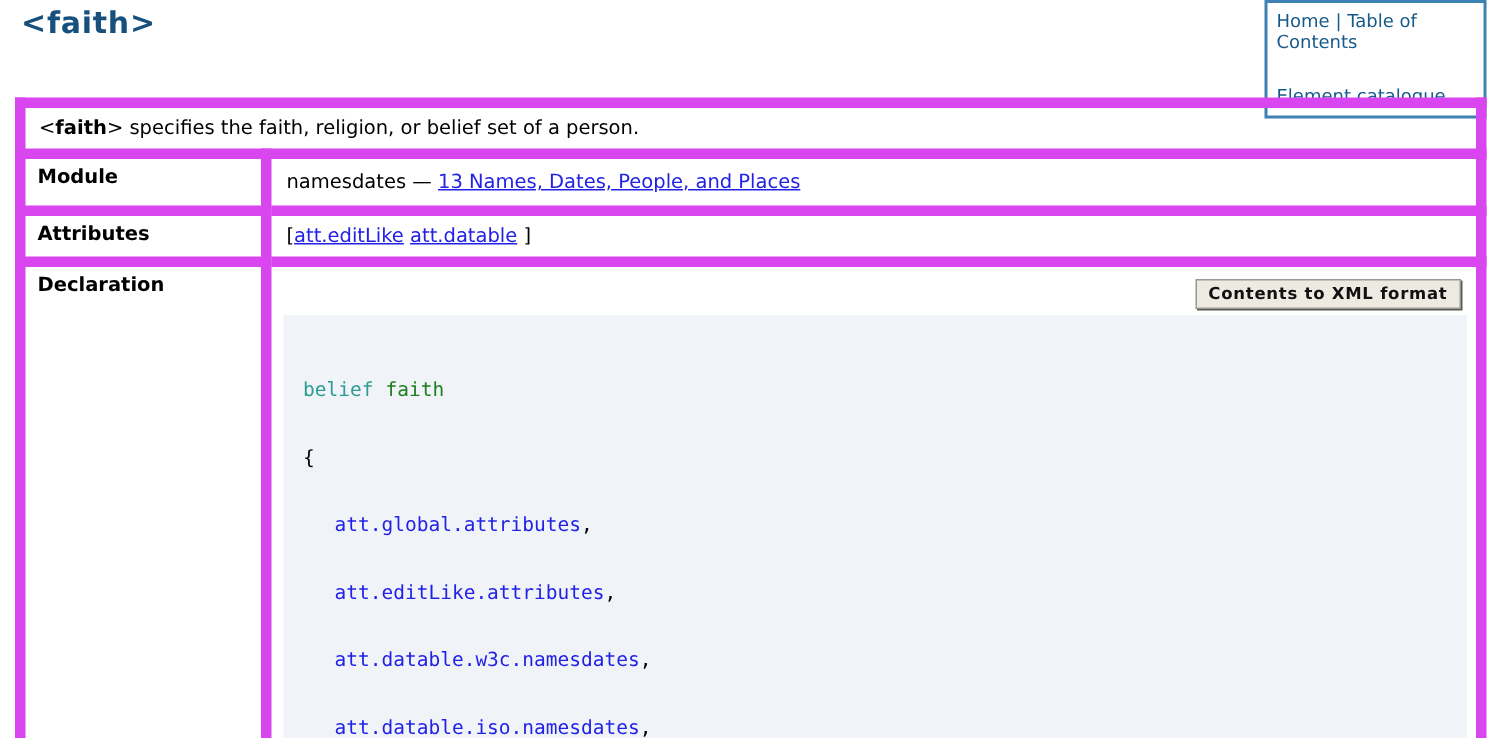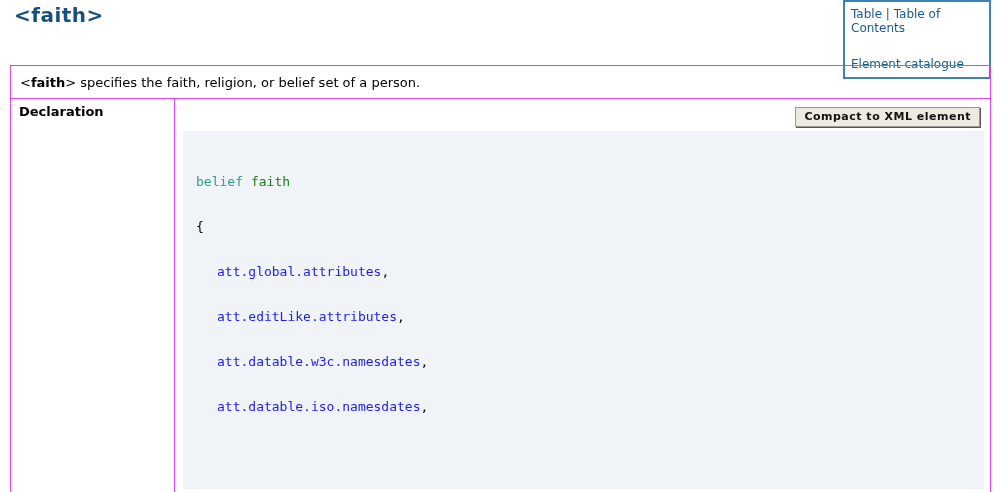--- a/index.html
+++ b/index.html
@@ -24,21 +24,21 @@
   .navbox p { line-height: 14px; }
   .navbox p + p { margin-top: 22px; }
   .navbox a { color: #155a8a; text-decoration: none; cursor: pointer; }
 
   
   table.spec {
     position: absolute; left: 10px; top: 65px; width: 981px;
     border-collapse: collapse; table-layout: fixed;
     font-size: 13px;
   }
-  table.spec td { border: 1px solid #d946ef; }
+  table.spec td { border: 7px solid #d946ef; }
   col.c1 { width: 164px; }
 
   td.desc-cell { height: 33px; padding: 6px 9px; vertical-align: middle; }
   .desc-tag-name { font-weight: bold; }
 
   td.label-cell {
     vertical-align: top; padding: 5px 8px;
     font-weight: bold;
   }
   td.value-cell { vertical-align: middle; padding: 4px 10px; }
@@ -76,42 +76,50 @@
   .code-line.indent { padding-left: 21px; }
 </style>
 </head>
 <body>
 
 <div class="screen">
 
   <div class="page-title">&lt;faith&gt;</div>
 
   <div class="navbox">
-    <p><a>Table</a><span> | </span><a>Table of Contents</a></p>
+    <p><a>Home</a><span> | </span><a>Table of Contents</a></p>
     <p><a>Element catalogue</a></p>
   </div>
 
   <table class="spec">
     <colgroup>
         <col class="c1">
         <col>
       </colgroup>
 
     <tbody>
         <tr>
       <td class="desc-cell" colspan="2"><span>&lt;</span><span class="desc-tag-name">faith</span><span>&gt;</span><span> specifies the faith, religion, or belief set of a person.</span></td>
     </tr>
 
+    <tr class="row-module">
+      <td class="label-cell">Module</td>
+      <td class="value-cell"><span>namesdates — </span><a class="tlink">13 Names, Dates, People, and Places</a></td>
+    </tr>
 
+    <tr class="row-attributes">
+      <td class="label-cell">Attributes</td>
+      <td class="value-cell"><span>[</span><a class="tlink">att.editLike</a><span> </span><a class="tlink">att.datable</a><span> ]</span></td>
+    </tr>
 
     <tr class="row-declaration">
       <td class="label-cell">Declaration</td>
       <td class="block-cell">
         <div class="decl-toolbar">
-          <span class="xml-button">Compact to XML element</span>
+          <span class="xml-button">Contents to XML format</span>
         </div>
         <div class="codeblock">
           <div class="code-line"><span class="kw">belief</span><span class="elname">faith</span></div>
           <div class="code-line"><span>{</span></div>
           <div class="code-line indent"><a class="coderef">att.global.attributes</a><span>,</span></div>
           <div class="code-line indent"><a class="coderef">att.editLike.attributes</a><span>,</span></div>
           <div class="code-line indent"><a class="coderef">att.datable.w3c.namesdates</a><span>,</span></div>
           <div class="code-line indent"><a class="coderef">att.datable.iso.namesdates</a><span>,</span></div>
           
           

